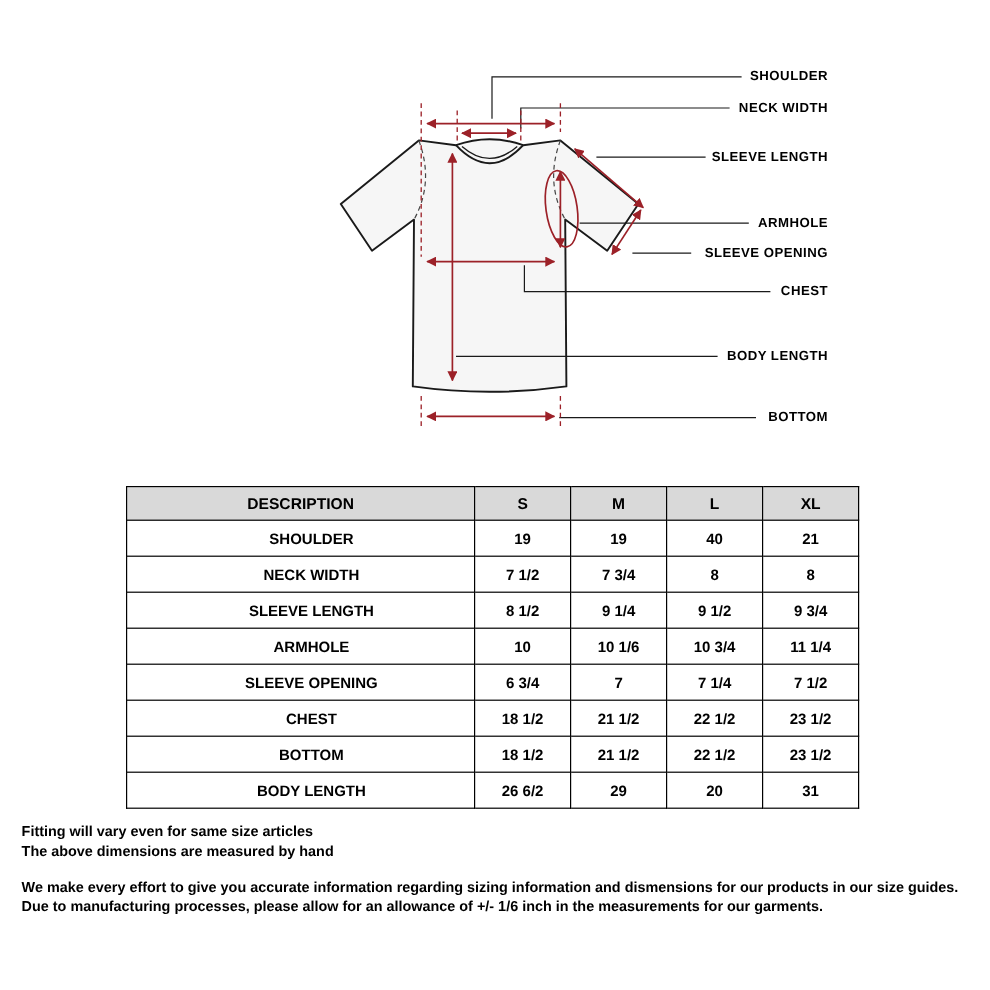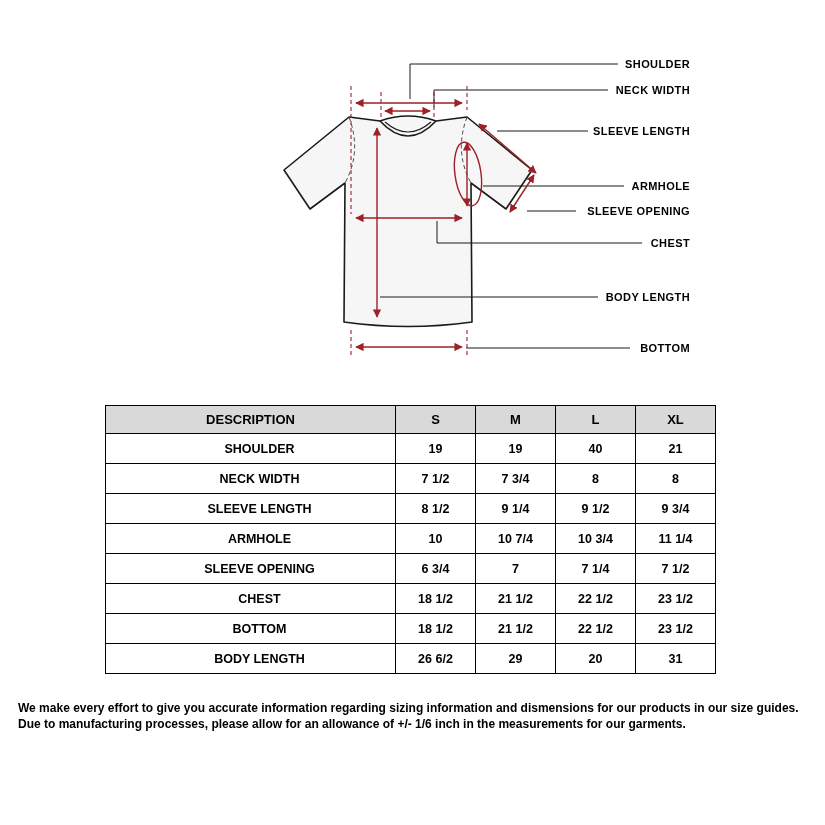--- a/index.html
+++ b/index.html
@@ -122,21 +122,21 @@
       <tr>
         <td class="desc">SLEEVE LENGTH</td>
         <td>8 1/2</td>
         <td>9 1/4</td>
         <td>9 1/2</td>
         <td>9 3/4</td>
       </tr>
       <tr>
         <td class="desc">ARMHOLE</td>
         <td>10</td>
-        <td>10 7/4</td>
+        <td>10 1/6</td>
         <td>10 3/4</td>
         <td>11 1/4</td>
       </tr>
       <tr>
         <td class="desc">SLEEVE OPENING</td>
         <td>6 3/4</td>
         <td>7</td>
         <td>7 1/4</td>
         <td>7 1/2</td>
       </tr>
@@ -159,15 +159,17 @@
         <td>26 6/2</td>
         <td>29</td>
         <td>20</td>
         <td>31</td>
       </tr>
     </tbody>
   </table>
 </div>
 
 <div class="notes">
+  <div>Fitting will vary even for same size articles</div>
+  <div>The above dimensions are measured by hand</div>
   <div class="gap"></div>
   <div>We make every effort to give you accurate information regarding sizing information and dismensions for our products in our size guides. Due to manufacturing processes, please allow for an allowance of +/- 1/6 inch in the measurements for our garments.</div>
 </div>
 
 </body></html>

